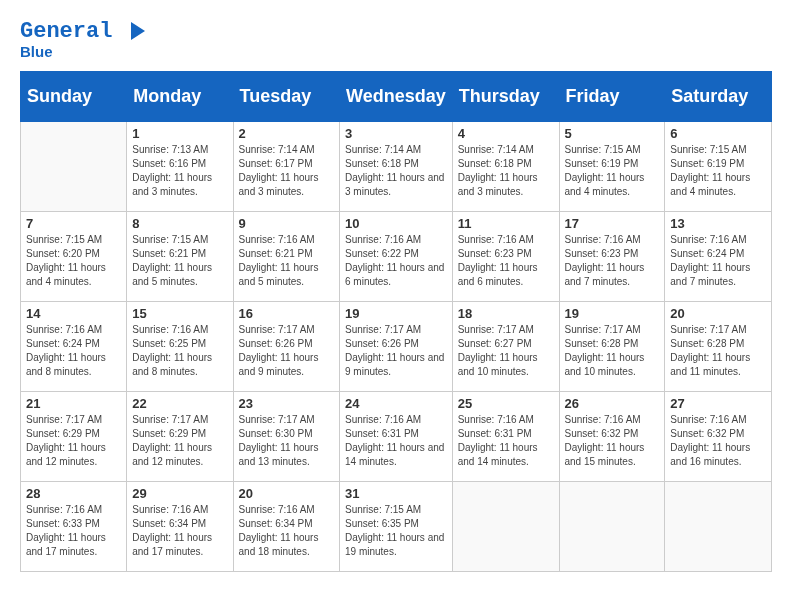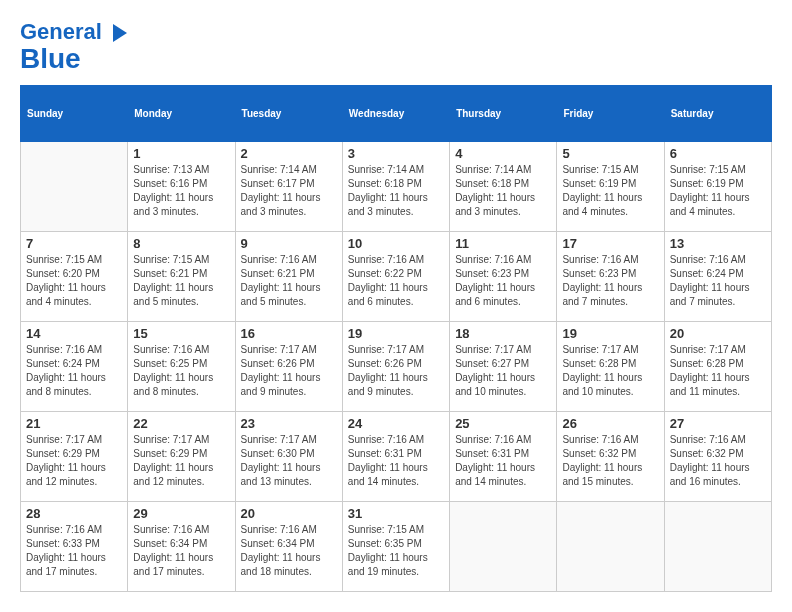--- a/index.html
+++ b/index.html
@@ -34,22 +34,22 @@
     }
     table {
       width: 100%;
       border-collapse: collapse;
       font-size: 11px;
     }
     thead tr th {
       background-color: #1565c0;
       color: #fff;
       text-align: left;
-      padding: 22px 6px;
-      font-size: 10px;
+      padding: 14px 6px;
+      font-size: 18px;
       font-weight: bold;
       border: 1px solid #1565c0;
     }
     tbody tr td {
       border: 1px solid #ccc;
       padding: 4px 5px;
       vertical-align: top;
       width: calc(100% / 7);
       min-height: 80px;
       height: 90px;
@@ -71,29 +71,29 @@
     }
     tbody tr:nth-child(odd) {
     }
   </style>
 </head>
 <body>
 
 <div class="header">
   <div class="logo">
     <div>
-      <div style="display:flex;align-items:flex-end;">
+      <div style="display:flex;align-items:flex-end;font-family:Liberation Mono, monospace;">
         <div style="font-size:22px;font-weight:bold;color:#333;line-height:1.1;">
           <span style="color:#1565c0;">General</span>
           <svg width="22" height="22" viewBox="0 0 22 22" style="vertical-align:middle;margin-left:1px;">
             <polygon points="4,2 18,11 4,20" fill="#1565c0"></polygon>
           </svg>
         </div>
       </div>
-      <div style="font-size:28px;font-weight:bold;color:#1565c0;line-height:1.1;">Blue</div>
+      <div style="font-size:15px;font-weight:bold;color:#1565c0;line-height:1.1;">Blue</div>
     </div>
   </div>
   <div class="title-block">
     <div class="month-title"></div>
     <div class="location"></div>
   </div>
 </div>
 
 <table>
   <thead>

